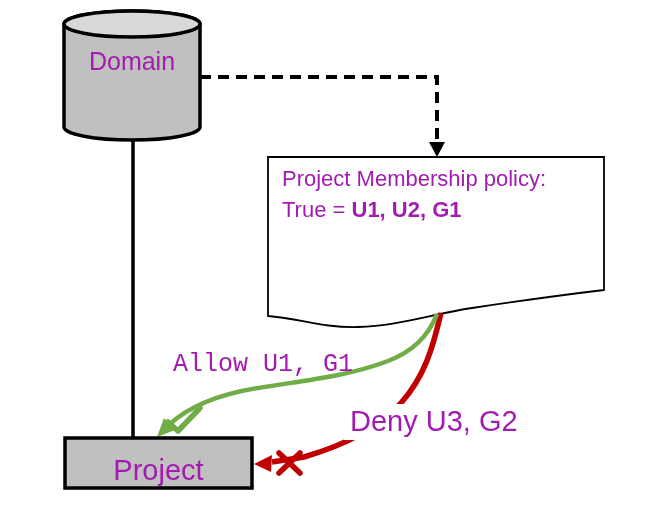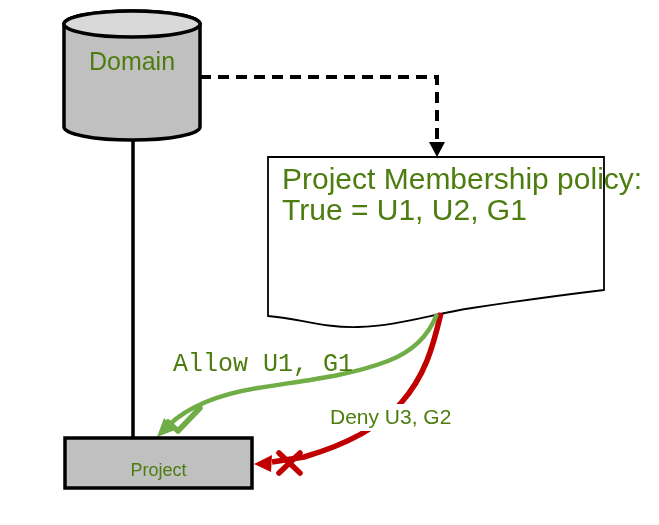--- a/index.html
+++ b/index.html
@@ -2,46 +2,46 @@
 <html><head>
 <meta charset="utf-8">
 <style>
   html, body { margin: 0; padding: 0; background: #ffffff; }
   #canvas {
     position: relative;
     width: 659px;
     height: 525px;
     background: #ffffff;
     font-family: "Liberation Sans", sans-serif;
-    color: #4d7c0f;
+    color: #a21caf;
     overflow: hidden;
   }
   #diagram-svg { position: absolute; left: 0; top: 0; }
   .lbl { position: absolute; white-space: nowrap; }
   #domain-label {
     left: 64px; top: 45px; width: 136px;
     text-align: center; font-size: 25px; line-height: 33px;
   }
   #domain-label span { display: block; }
   #policy-text {
     left: 282px; top: 163px;
-    font-size: 30px; line-height: 31px;
+    font-size: 22px; line-height: 31px;
   }
   #policy-text .line { display: block; }
   #allow-label { left: 173px; top: 350px; font-size: 25px; font-family: Liberation Mono, monospace; }
   #deny-label {
-    left: 324px; top: 404px; font-size: 21px;
+    left: 344px; top: 404px; font-size: 29px;
     background: #ffffff; padding: 1px 6px 2px 6px;
   }
   #project-label {
     left: 65px; top: 438px; width: 187px; height: 65px;
     display: flex; align-items: center; justify-content: center;
-    font-size: 18px;
+    font-size: 29px;
   }
-  b { font-weight: 400; }
+  b { font-weight: 700; }
 </style>
 </head>
 <body>
 
 <div id="canvas">
 
   <svg id="diagram-svg" width="659" height="525" viewBox="0 0 659 525">
 
     <line x1="133" y1="138" x2="133" y2="438" stroke-width="3.5" stroke="#000000"></line>
 

